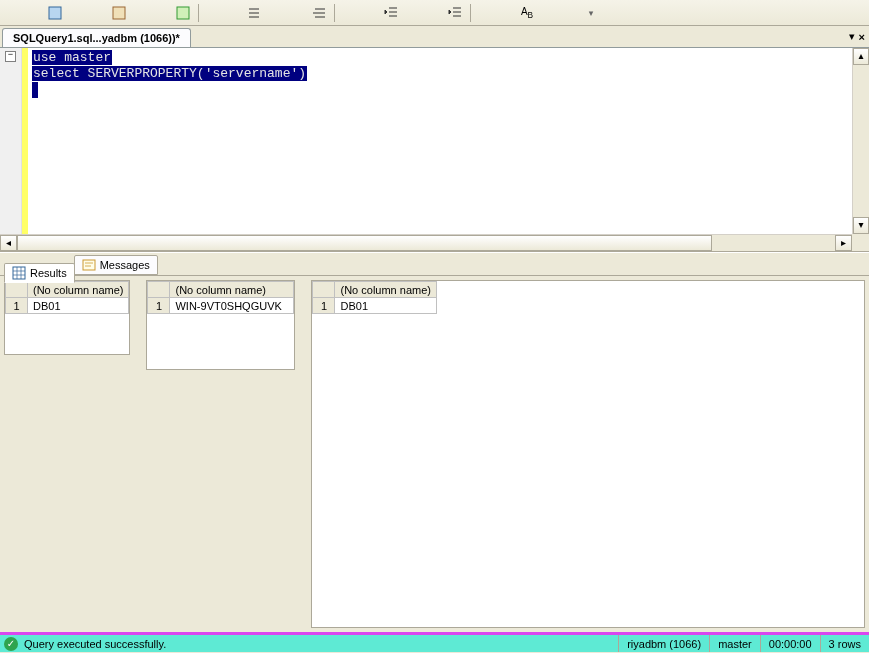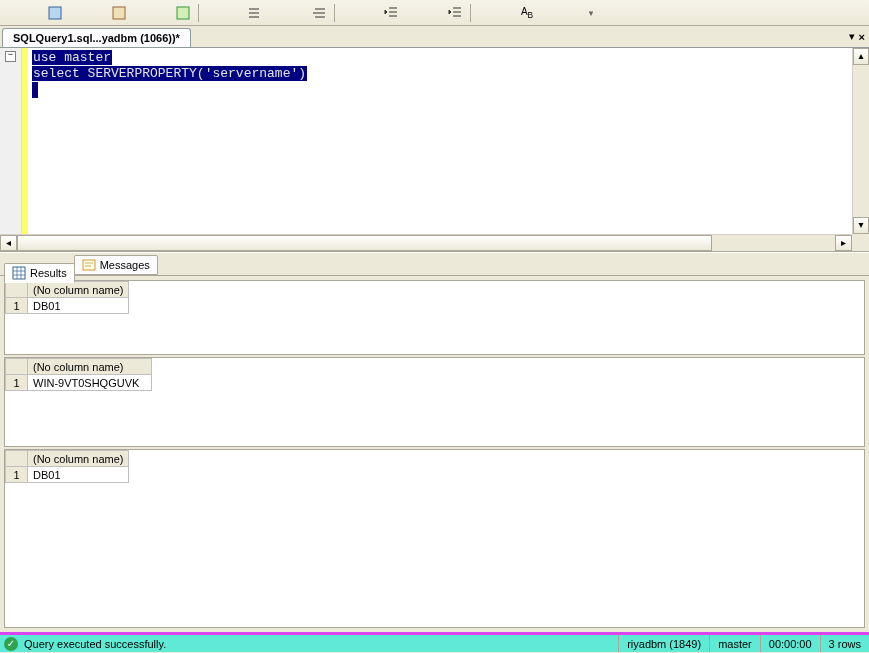--- a/index.html
+++ b/index.html
@@ -22,21 +22,21 @@
   .vscroll { position: absolute; right: 0; top: 0; bottom: 17px; width: 17px; background: #ece9d8; border-left: 1px solid #d4d0c8; }
   .vscroll .arr { height: 17px; background: linear-gradient(#fff,#ece9d8); border: 1px solid #aca899; text-align: center; line-height: 13px; font-size: 10px; cursor: pointer; }
   .hscroll { position: absolute; left: 0; right: 17px; bottom: 0; height: 17px; background: #ece9d8; border-top: 1px solid #d4d0c8; display: flex; }
   .hscroll .track { flex: 1; background: #ece9d8; }
   .hscroll .arr { width: 17px; background: linear-gradient(#fff,#ece9d8); border: 1px solid #aca899; text-align: center; line-height: 13px; font-size: 10px; cursor: pointer; }
   .corner { position: absolute; right: 0; bottom: 0; width: 17px; height: 17px; background: #ece9d8; }
   .tabstrip2 { height: 24px; background: #ece9d8; border-top: 1px solid #fff; border-bottom: 1px solid #aca899; display: flex; align-items: center; padding: 2px 4px 0 4px; gap: 0; }
   .rtab { border: 1px solid #aca899; background: #fcfcfe; padding: 2px 7px; display: flex; align-items: center; gap: 4px; cursor: pointer; border-radius: 2px 2px 0 0; margin-right: -1px; }
   .rtab.active { background: #fff; border-bottom-color: #fff; position: relative; top: 8px; }
   .icon16 { width: 14px; height: 14px; display: inline-block; }
-  .results-area { height: 356px; overflow: hidden; padding: 4px; display: flex; flex-direction: column; gap: 2px; background:#ece9d8;}
+  .results-area { height: 356px; overflow: hidden; padding: 4px; display: flex; flex-direction: row; gap: 16px; background:#ece9d8;}
   .result-pane { border: 1px solid #aca899; background: #fff; flex: 0 0 auto; overflow: hidden; }
   .result-pane.p1 { height: 75px; }
   .result-pane.p2 { height: 90px; }
   .result-pane.p3 { flex: 1; }
   .grid { border-collapse: collapse; font-size: 11px; }
   .grid th, .grid td { border: 1px solid #c0c0c0; padding: 1px 5px; text-align: left; background: #fff; height:16px;}
   .grid th { background: #ece9d8; font-weight: normal; }
   .grid .rownum { background: #ece9d8; text-align: center; width: 22px; }
   .grid .corner-cell { background: #ece9d8; width: 22px; }
   .status { height: 20px; background: #5eead4; border-top: 3px solid #d946ef; display: flex; align-items: center; font-size: 11px; }
@@ -191,17 +191,17 @@
             <td>DB01</td>
           </tr>
     </tbody>
       </table>
   </div>
 </div>
 
 <div class="status">
   <span class="sicon"></span>
   <span class="msg">Query executed successfully.</span>
-  <span class="cell">riyadbm (1849)</span>
+  <span class="cell">riyadbm (1066)</span>
   <span class="cell">master</span>
   <span class="cell">00:00:00</span>
   <span class="cell">3 rows</span>
 </div>
 
 </body></html>

